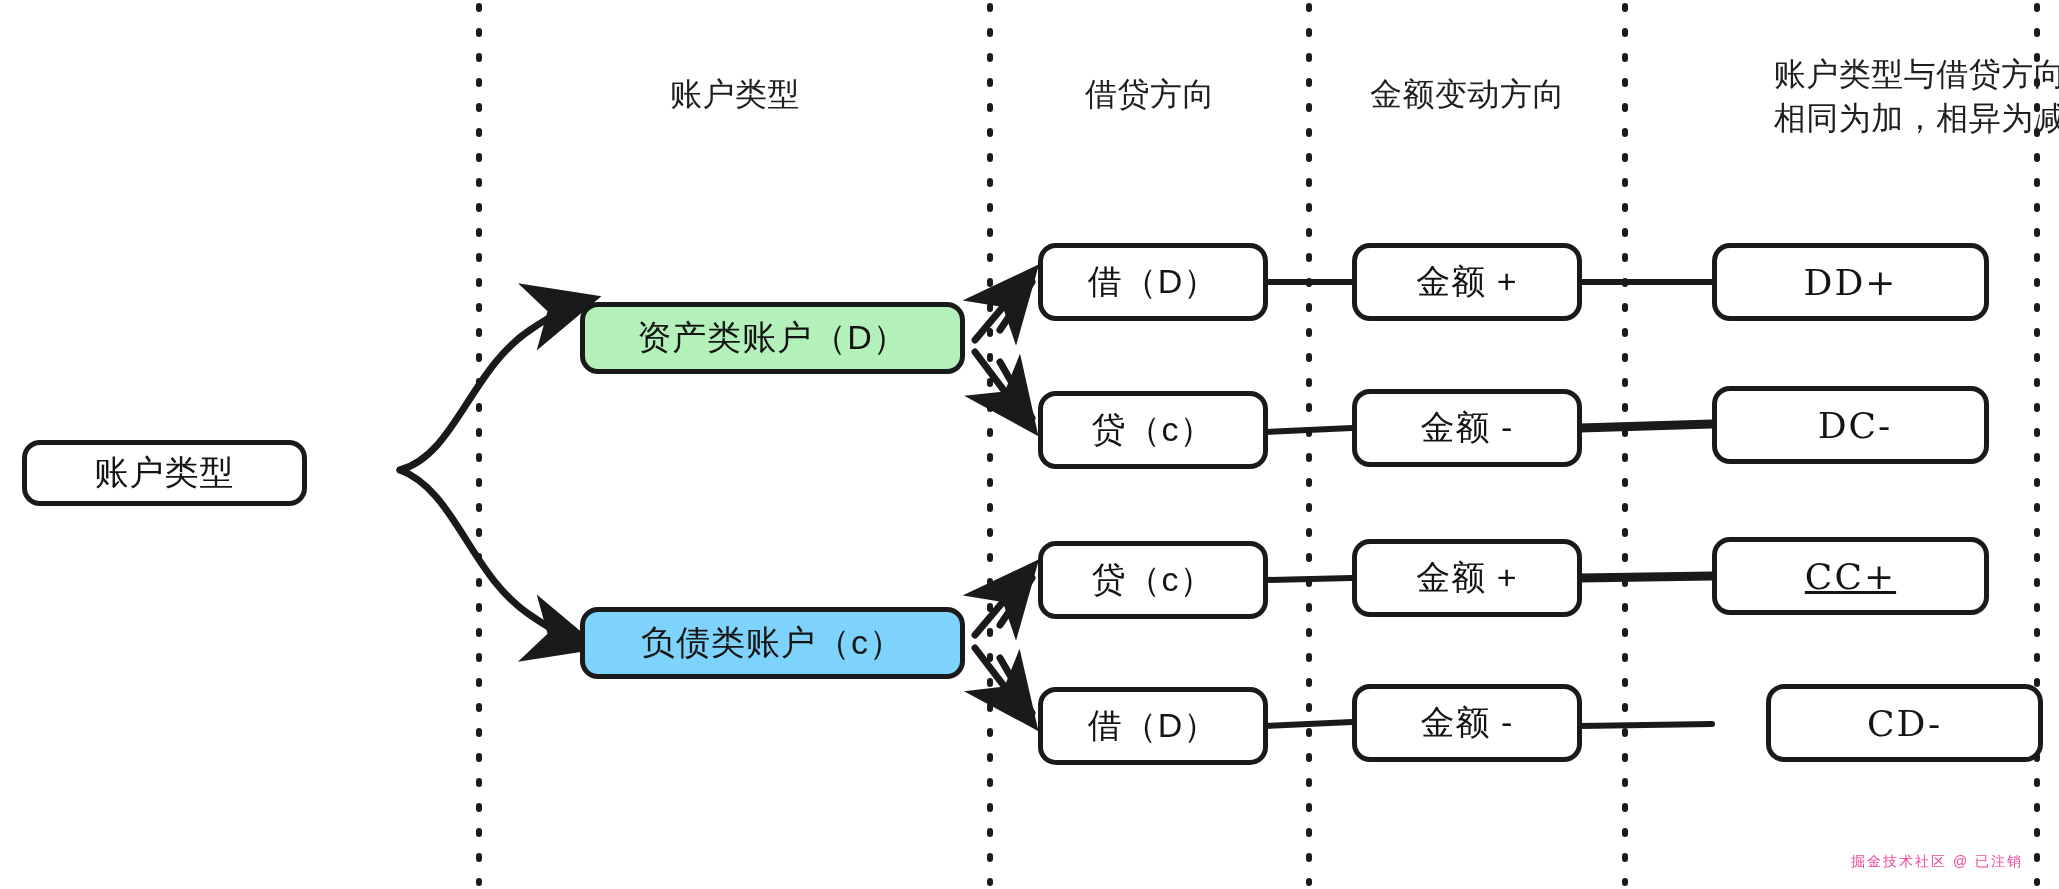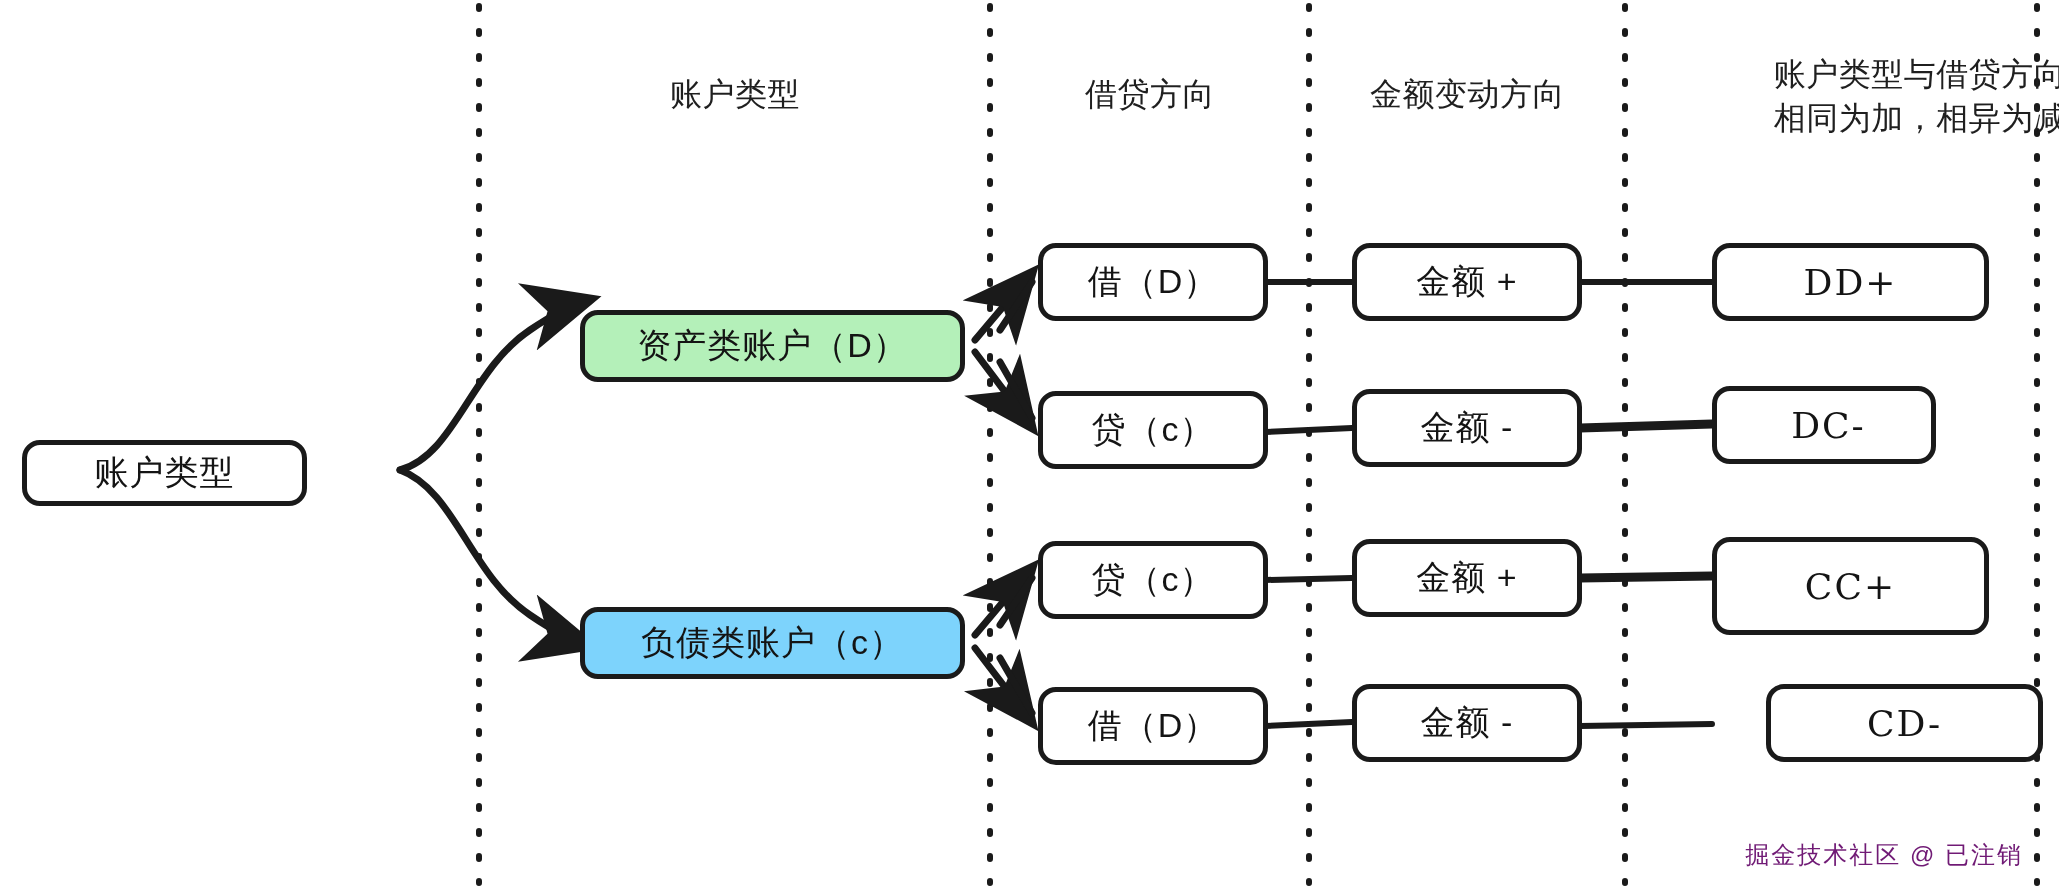--- a/index.html
+++ b/index.html
@@ -61,22 +61,22 @@
   }
   .node-label {
     display: block;
     pointer-events: none;
   }
   
   .watermark {
     position: absolute;
     right: 36px;
     bottom: 18px;
-    font-size: 24px;
-    color: #701a75;
+    font-size: 14px;
+    color: #ec4899;
     letter-spacing: 2px;
     white-space: nowrap;
   }
 </style>
 </head>
 <body>
 
 <div id="canvas">
 
   <svg class="layer" viewBox="0 0 2059 889" xmlns="http://www.w3.org/2000/svg">
@@ -134,21 +134,21 @@
 
   <div class="col-header" style="left:1309px; top:72px; width:317px;">金额变动方向</div>
 
   <div class="col-header" style="left:1720px; top:52px; width:400px;">账户类型与借贷方向
 相同为加，相异为减</div>
 
   <div class="node" style="left:22px; top:440px; width:285px; height:66px;">
     <span class="node-label">账户类型</span>
   </div>
 
-  <div class="node green" style="left:580px; top:310px; width:385px; height:72px;">
+  <div class="node green" style="left:580px; top:302px; width:385px; height:72px;">
     <span class="node-label">资产类账户（D）</span>
   </div>
 
   <div class="node pink" style="left:580px; top:607px; width:385px; height:72px;">
     <span class="node-label">负债类账户（c）</span>
   </div>
 
   <div class="node" style="left:1038px; top:243px; width:230px; height:78px;">
     <span class="node-label">借（D）</span>
   </div>
@@ -158,31 +158,31 @@
   <div class="node hand" style="left:1712px; top:243px; width:277px; height:78px;">
     <span class="node-label">DD+</span>
   </div>
 
   <div class="node" style="left:1038px; top:391px; width:230px; height:78px;">
     <span class="node-label">贷（c）</span>
   </div>
   <div class="node" style="left:1352px; top:389px; width:230px; height:78px;">
     <span class="node-label">金额 -</span>
   </div>
-  <div class="node hand" style="left:1712px; top:386px; width:224px; height:78px;padding-left:9px;">
+  <div class="node hand" style="left:1712px; top:386px; width:277px; height:78px;padding-left:9px;">
     <span class="node-label">DC-</span>
   </div>
 
   <div class="node" style="left:1038px; top:541px; width:230px; height:78px;">
     <span class="node-label">贷（c）</span>
   </div>
   <div class="node" style="left:1352px; top:539px; width:230px; height:78px;">
     <span class="node-label">金额 +</span>
   </div>
-  <div class="node hand" style="left:1712px; top:537px; width:277px; height:98px;">
+  <div class="node hand" style="left:1712px; top:537px; width:277px; height:78px;text-decoration:underline;">
     <span class="node-label">CC+</span>
   </div>
 
   <div class="node" style="left:1038px; top:687px; width:230px; height:78px;">
     <span class="node-label">借（D）</span>
   </div>
   <div class="node" style="left:1352px; top:684px; width:230px; height:78px;">
     <span class="node-label">金额 -</span>
   </div>
   <div class="node hand" style="left:1766px; top:684px; width:277px; height:78px;">

